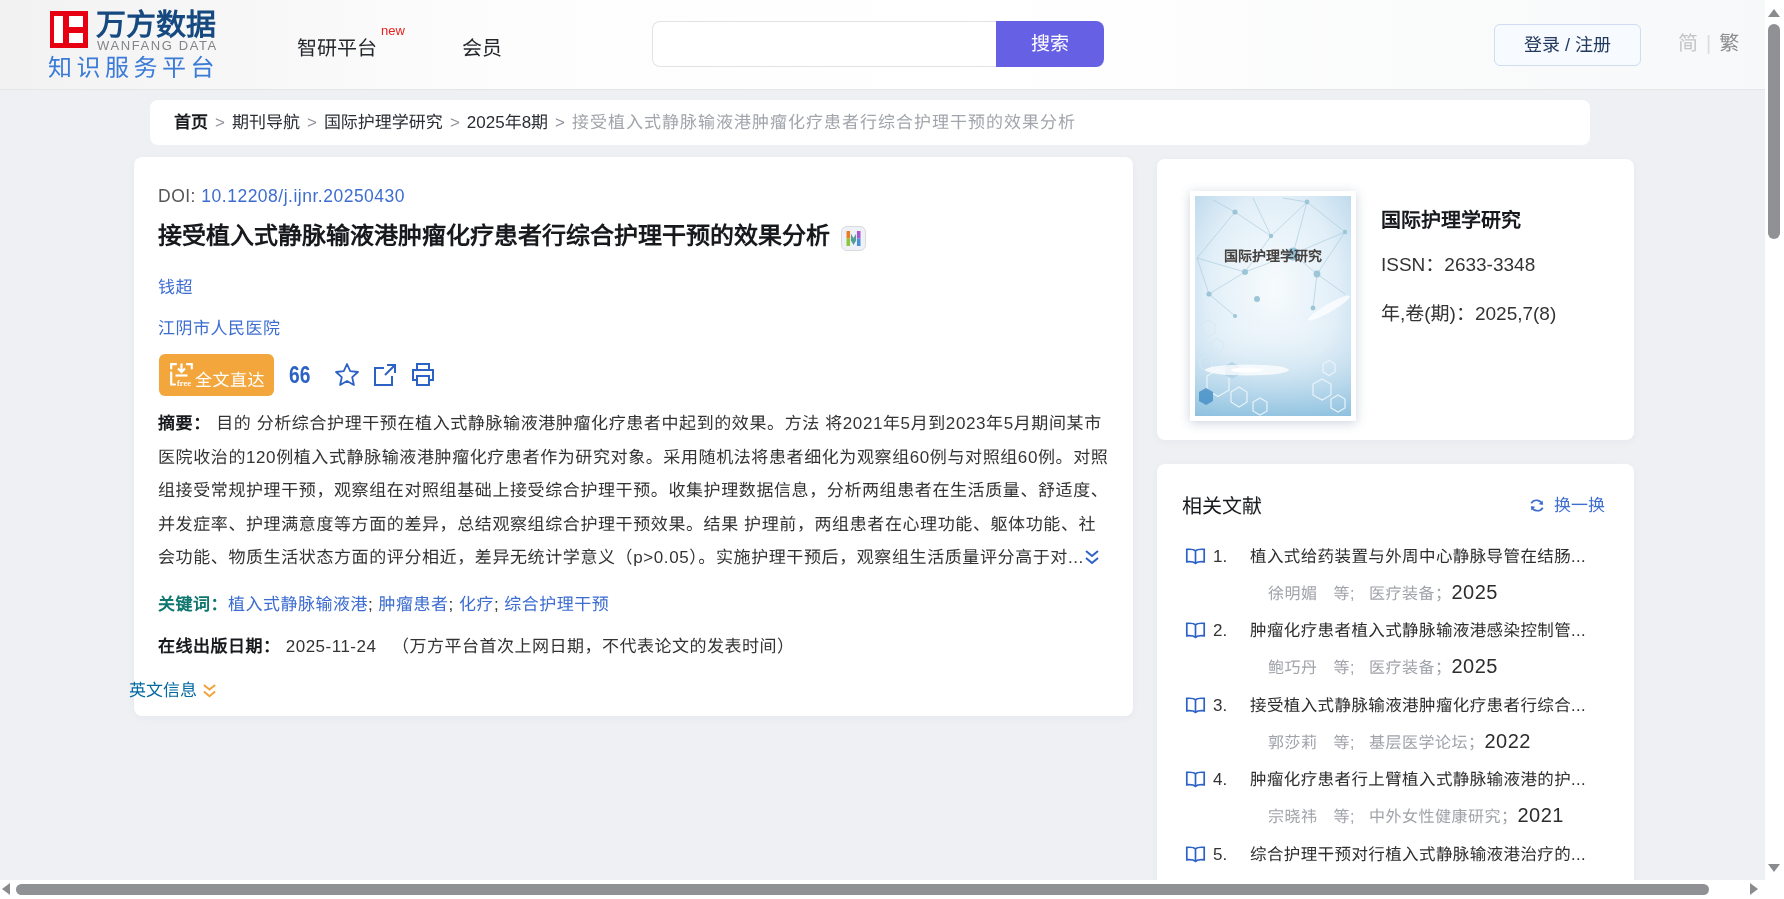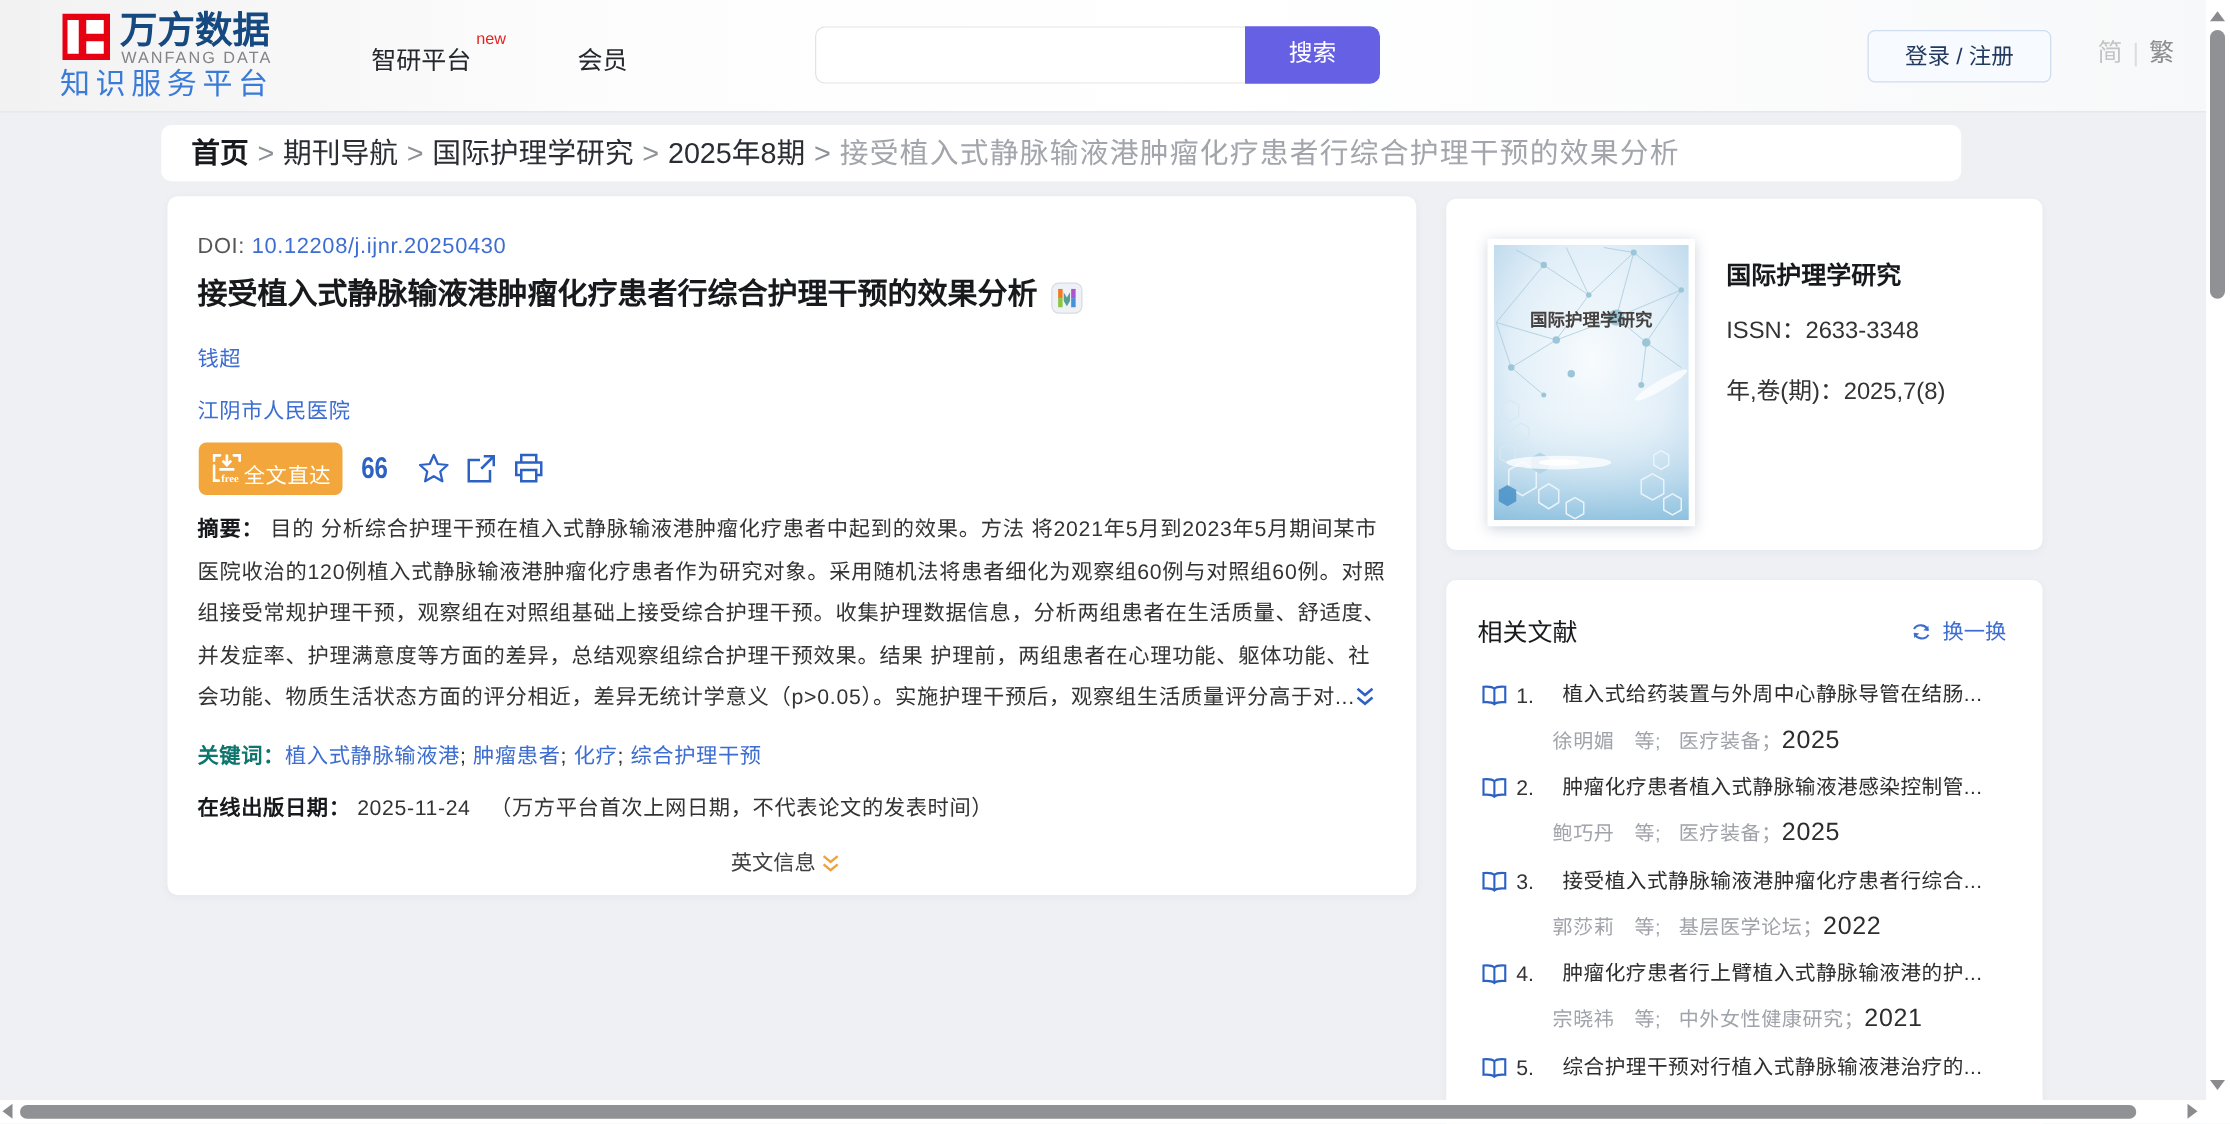--- a/index.html
+++ b/index.html
@@ -17,21 +17,21 @@
 .navitem{position:absolute;top:32px;font-size:20px;color:#24272c}
 #new{position:absolute;left:381px;top:23px;font-size:13px;color:#e6231e}
 #searchwrap{position:absolute;left:652px;top:21px;width:524px;height:46px}
 #searchinput{position:absolute;left:0;top:0;width:344px;height:46px;background:#fff;border:1px solid #e3e3e5;border-right:none;border-radius:8px 0 0 8px}
 #searchbtn{position:absolute;left:344px;top:0;width:108px;height:46px;background:#6660e4;border-radius:0 8px 8px 0;color:#fff;font-size:19px;text-align:center;line-height:46px}
 #loginbtn{position:absolute;left:1494px;top:24px;width:147px;height:42px;background:#f7fafe;border:1px solid #cfdcf2;border-radius:6px;color:#223a5f;font-size:18px;text-align:center;line-height:40px}
 #lang{position:absolute;left:1678px;top:31px;font-size:20px;color:#c3c4c6;line-height:24px}
 #lang .sep{color:#dcdcde;margin:0 8px}
 #lang .fan{color:#8b8d90}
 
-#crumb{position:absolute;left:129px;top:100px;width:1440px;height:45px;background:#fff;border-radius:8px;font-size:23px;color:#2a2d33;line-height:45px;white-space:nowrap}
+#crumb{position:absolute;left:150px;top:100px;width:1440px;height:45px;background:#fff;border-radius:8px;font-size:17px;color:#2a2d33;line-height:45px;white-space:nowrap}
 #crumb .in{padding-left:24px}
 #crumb b{font-weight:bold;color:#17191d}
 #crumb .sep{color:#8d9097;margin:0 7px}
 #crumb .cur{color:#a2a5ab;letter-spacing:1px}
 
 #main{left:134px;top:157px;width:999px;height:559px}
 #doirow{position:absolute;left:24px;top:64px;font-size:17.5px;color:#555;letter-spacing:.5px}
 #doirow{top:29px}
 #title{position:absolute;left:24px;top:63px;font-size:24px;font-weight:bold;color:#17191d;line-height:32px}
 #micon{position:absolute;left:707px;top:69px;width:25px;height:25px;border:1px solid #d9dadc;background:#eef2f8;border-radius:6px}
@@ -40,34 +40,34 @@
 #fulltext{position:absolute;left:1px;top:0;width:115px;height:42px;background:#f2a63b;border-radius:6px;color:#fff;font-size:17px}
 #fulltext .txt{position:absolute;left:36px;top:12px;letter-spacing:.5px}
 .iconbtn{position:absolute;top:0}
 #quote66{left:131px;top:9px;font-size:24px;line-height:24px;font-weight:bold;color:#2d62c5;position:absolute;transform:scaleX(.8);transform-origin:left top;display:block}
 #abstract{position:absolute;left:24px;top:250px;width:1000px;font-size:17px;line-height:33.5px;color:#333;letter-spacing:.6px}
 #abstract b{color:#17191d}
 #kwrow{position:absolute;left:24px;top:433px;font-size:17px;letter-spacing:.5px}
 #kwrow b{color:#0f766e}
 #daterow{position:absolute;left:24px;top:475px;font-size:17px;letter-spacing:.5px}
 #daterow b{color:#17191d}
-#enrow{position:absolute;left:-5px;top:519px;width:999px;text-align:center;font-size:17px;color:#404040}
+#enrow{position:absolute;left:-5px;top:519px;width:999px;text-align:left;font-size:17px;color:#0369a1}
 
 #side1{left:1157px;top:159px;width:477px;height:281px}
 #cover{position:absolute;left:33px;top:32px;width:166px;height:230px;background:#fff;box-shadow:0 2px 10px rgba(50,80,120,.25);padding:5px}
 #jtitle{position:absolute;left:224px;top:45px;font-size:20px;font-weight:bold;color:#17191d}
 .jinfo{position:absolute;left:224px;font-size:19px;color:#333;line-height:22px}
 #side2{left:1157px;top:464px;width:477px;height:500px}
 #relhead{position:absolute;left:25px;top:26px;font-size:20px;font-weight:normal;color:#17191d}
 #refresh{position:absolute;left:371px;top:27px;font-size:17px;color:#3d6dd0}
 .rel{position:absolute;left:0;width:477px}
 .rel .bicon{position:absolute;left:28px;top:1px}
 .rel .num{position:absolute;left:56px;top:0;font-size:17px;color:#333;line-height:19px}
 .rel .rtitle{position:absolute;left:93px;top:0;width:360px;font-size:16.5px;color:#2d2d2d;white-space:nowrap;overflow:hidden;letter-spacing:.4px;line-height:19px}
-.rel .rsub{position:absolute;left:85px;top:36px;font-size:16px;color:#a0a3a9;white-space:nowrap;letter-spacing:.5px;line-height:19px}
+.rel .rsub{position:absolute;left:111px;top:36px;font-size:16px;color:#a0a3a9;white-space:nowrap;letter-spacing:.5px;line-height:19px}
 .rel .yr{color:#2d2d2d;font-size:20px}
 
 #vtrack{position:absolute;left:1765px;top:0;width:19px;height:899px;background:#fff}
 #vthumb{position:absolute;left:1768px;top:24px;width:12px;height:215px;background:#909194;border-radius:6px}
 #htrack{position:absolute;left:0;top:880px;width:1784px;height:19px;background:#fff}
 #hthumb{position:absolute;left:16px;top:884px;width:1693px;height:11px;background:#909194;border-radius:5.5px}
 .tri{position:absolute;width:0;height:0}
 </style>
 </head>
 <body>

